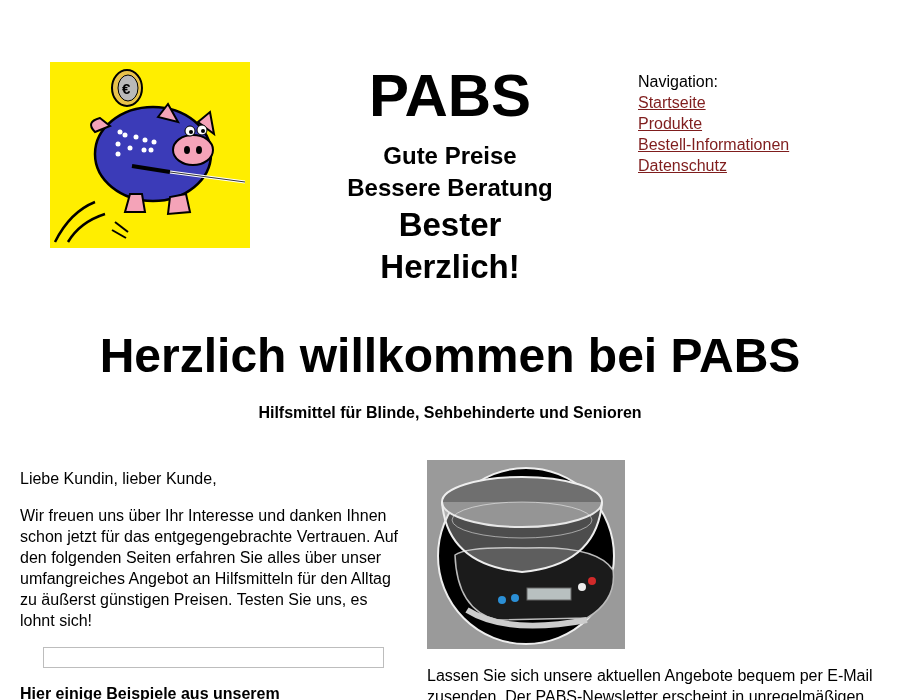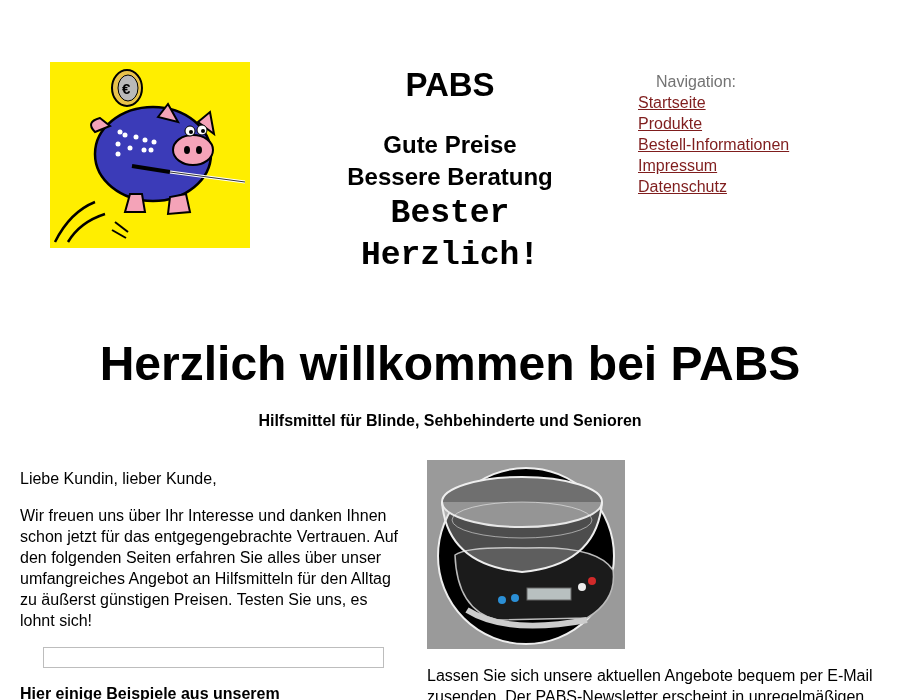--- a/index.html
+++ b/index.html
@@ -8,33 +8,33 @@
     font-family: "Liberation Sans", sans-serif; color: #000;
   }
   .logo {
     position: absolute; left: 50px; top: 62px; width: 200px; height: 186px;
     background: #ffee00; overflow: hidden;
   }
   .brand {
     position: absolute; left: 330px; top: 56px; width: 240px; text-align: center;
     font-weight: bold;
   }
-  .brand .title { font-size: 33px; line-height: 48px; margin: 5px; }
+  .brand .title { font-size: 60px; line-height: 48px; margin: 16px; }
   .brand .s1 { font-size: 24px; line-height: 32px; margin-top: 20px; }
   .brand .s2 { font-size: 24px; line-height: 32px; }
-  .brand .s3 { font-size: 33px; line-height: 42px; font-family: Liberation Mono, monospace; }
+  .brand .s3 { font-size: 33px; line-height: 42px; }
   .nav {
     position: absolute; left: 638px; top: 71px; font-size: 16px; line-height: 21px;
   }
   .nav a { color: #7f1d1d; text-decoration: underline; display: block; }
-  .nav .label { color: #737373; margin-left: 18px; }
+  .nav .label { color: #000000; }
   .welcome {
     position: absolute; left: 0; top: 322px; width: 900px; text-align: center;
   }
-  .welcome h1 { margin: 12px; font-size: 48px; line-height: 60px; font-weight: bold; }
+  .welcome h1 { margin: 4px; font-size: 48px; line-height: 60px; font-weight: bold; }
   .welcome .sub { font-size: 16px; font-weight: bold; margin-top: 18px; }
   .left {
     position: absolute; left: 20px; top: 460px; width: 385px;
     font-size: 16px; line-height: 21px;
   }
   .left p { margin: 8px 0 16px 0; }
   .divider-box {
     margin: 10px 0 0 23px; width: 339px; height: 19px; border: 1px solid #bdbdbd;
   }
   .left h3 { margin: 15px 0 0 0; font-size: 16px; font-weight: bold; }
@@ -106,21 +106,20 @@
   <div class="s2">Bessere Beratung</div>
   <div class="s3">Bester</div>
   <div class="s3">Herzlich!</div>
 </div>
 
 <nav class="nav">
   <div class="label">Navigation:</div>
   <a href="#">Startseite</a>
   <a href="#">Produkte</a>
   <a href="#">Bestell-Informationen</a>
-  <a href="#">Impressum</a>
   <a href="#">Datenschutz</a>
 </nav>
 
 <div class="welcome">
   <h1>Herzlich willkommen bei PABS</h1>
   <div class="sub">Hilfsmittel für Blinde, Sehbehinderte und Senioren</div>
 </div>
 
 <div class="left">
   <p>Liebe Kundin, lieber Kunde,</p>

